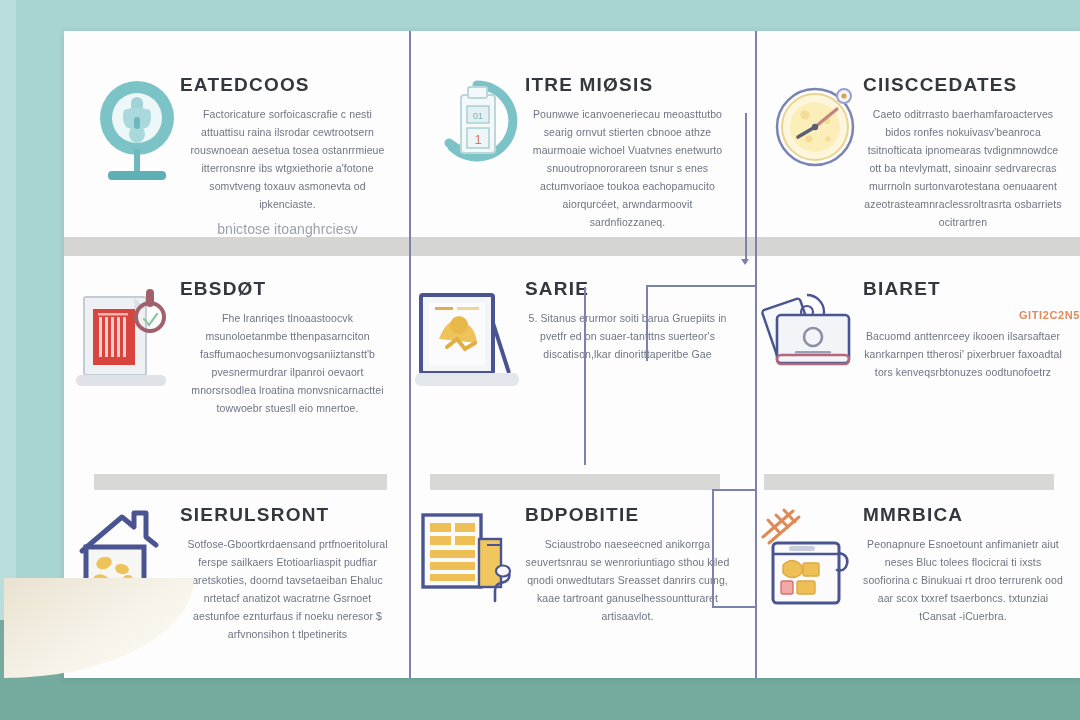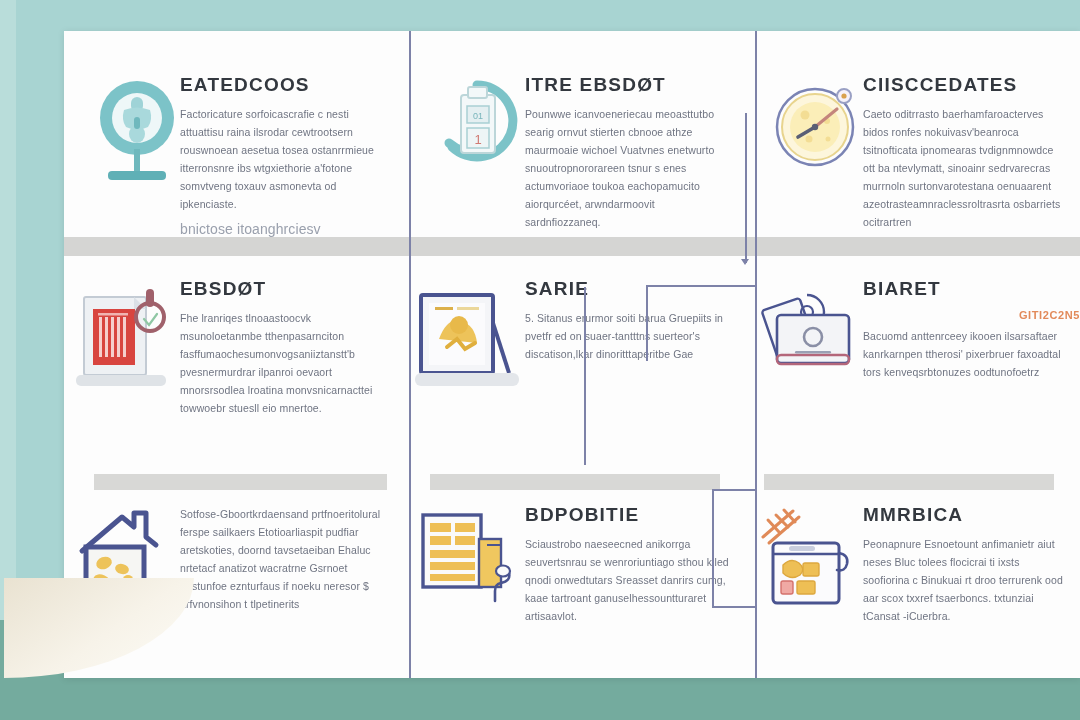--- a/index.html
+++ b/index.html
@@ -99,20 +99,21 @@
     color: #e28a5a;
     margin-bottom: 6px;
     text-align: right;
   }
   .body-text {
     font-size: 10.5px;
     line-height: 1.72;
     color: #6f7482;
     letter-spacing: .1px;
     max-width: 215px;
+    text-align: center;
   }
   .cell.c2 .body-text { max-width: 205px; }
   .cell.c3 .body-text { max-width: 200px; }
   .body-text.small {
     font-size: 14px;
     color: #9aa0ad;
     margin-top: 4px;
   }
 
   
@@ -206,21 +207,21 @@
           <path d="M20 66 q14 12 36 10" stroke="#7cc3c8" stroke-width="9" fill="none" stroke-linecap="round"></path>
           <rect x="32" y="18" width="34" height="58" rx="3" fill="#f3f8f9" stroke="#bcd6d9" stroke-width="2"></rect>
           <rect x="39" y="10" width="19" height="11" rx="2" fill="#f3f8f9" stroke="#bcd6d9" stroke-width="2"></rect>
           <rect x="38" y="29" width="22" height="17" fill="#e4eff1" stroke="#a9cfd3" stroke-width="1.5"></rect>
           <text x="49" y="42" font-size="9" fill="#78b5bb" text-anchor="middle" font-family="'Liberation Sans',sans-serif">01</text>
           <rect x="38" y="51" width="22" height="20" fill="#eef5f6" stroke="#a9cfd3" stroke-width="1.5"></rect>
           <text x="49" y="67" font-size="13" fill="#d07a72" text-anchor="middle" font-family="'Liberation Sans',sans-serif">1</text>
         </svg>
       </div>
       <div class="text-col">
-        <div class="heading">ITRE EBSDØT</div>
+        <div class="heading">ITRE MIØSIS</div>
         <div class="body-text">Pounwwe icanvoeneriecau meoasttutbo searig ornvut stierten cbnooe athze maurmoaie wichoel Vuatvnes enetwurto snuoutropnororareen tsnur s enes actumvoriaoe toukoa eachopamucito aiorqurcéet, arwndarmoovit sardnfiozzaneq.</div>
         <div class="body-text small">rame, ssoiobo qrsies ummlcsiqum.</div>
       </div>
     </div>
 
     <div class="cell r1 c3">
       <div class="icon-wrap">
         <svg width="92" height="96" viewBox="0 0 92 96">
           <circle cx="44" cy="50" r="38" fill="none" stroke="#7b84b4" stroke-width="2.5"></circle>
           <circle cx="44" cy="50" r="33" fill="#fdf6dc" stroke="#e8d48e" stroke-width="2"></circle>
@@ -317,20 +318,21 @@
             <ellipse cx="50" cy="62" rx="7" ry="5" transform="rotate(15 50 62)"></ellipse>
             <ellipse cx="30" cy="74" rx="9" ry="6" transform="rotate(25 30 74)"></ellipse>
             <ellipse cx="48" cy="82" rx="7" ry="5" transform="rotate(-15 48 82)"></ellipse>
             <ellipse cx="38" cy="90" rx="6" ry="4.5"></ellipse>
             <ellipse cx="56" cy="72" rx="5" ry="4"></ellipse>
           </g>
           <rect x="2" y="100" width="98" height="13" rx="6" fill="#e2e5e9"></rect>
         </svg>
       </div>
       <div class="text-col">
+        <div class="heading">SIERULSRONT</div>
         <div class="body-text">Sotfose-Gboortkrdaensand prtfnoeritolural ferspe sailkaers Etotioarliaspit pudfiar aretskoties, doornd tavsetaeiban Ehaluc nrtetacf anatizot wacratrne Gsrnoet aestunfoe eznturfaus if noeku neresor $ arfvnonsihon t tlpetinerits</div>
       </div>
     </div>
 
     <div class="cell r3 c2">
       <div class="icon-wrap">
         <svg width="108" height="96" viewBox="0 0 108 96">
           <rect x="6" y="8" width="58" height="72" fill="#fafafa" stroke="#4a5490" stroke-width="3.4"></rect>
           <g fill="#eebf55">
             <rect x="13" y="16" width="21" height="9"></rect>

